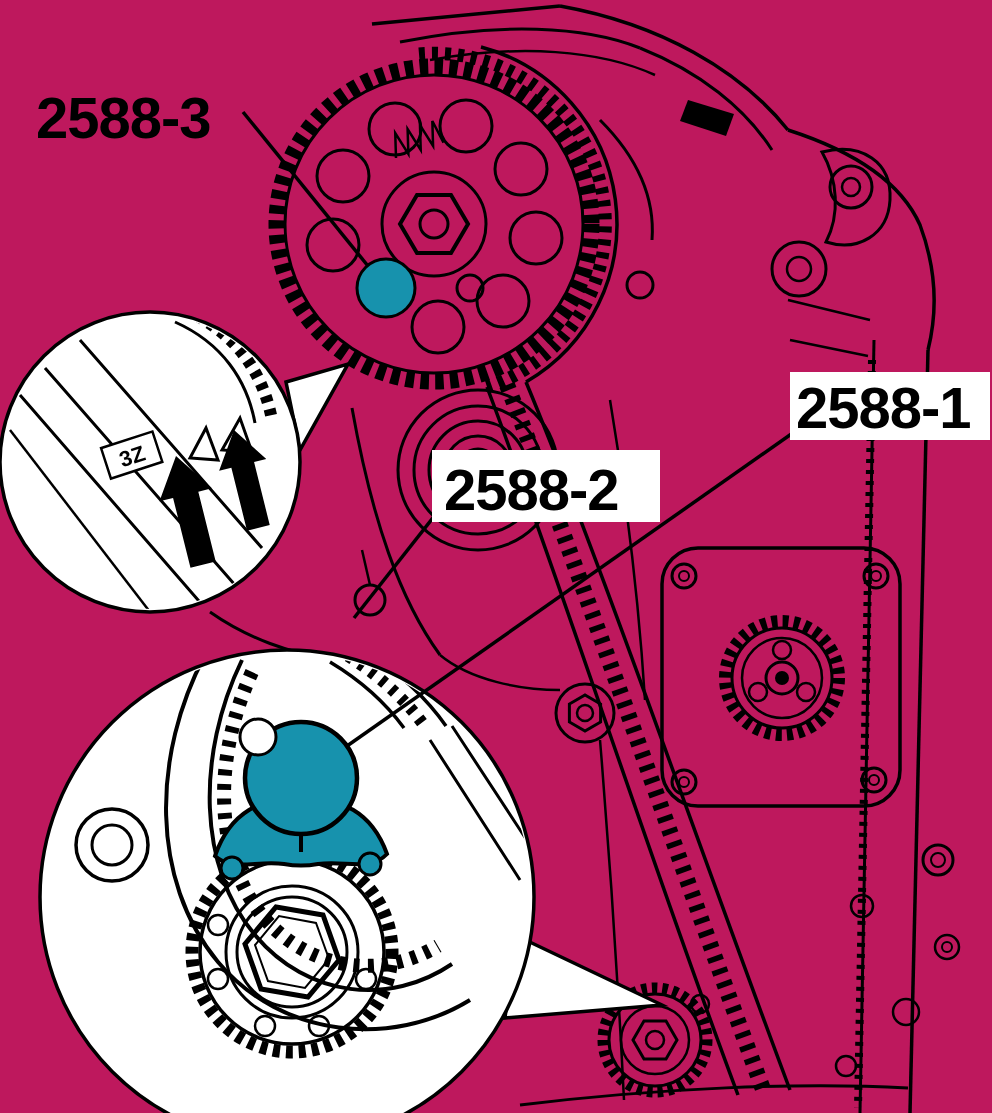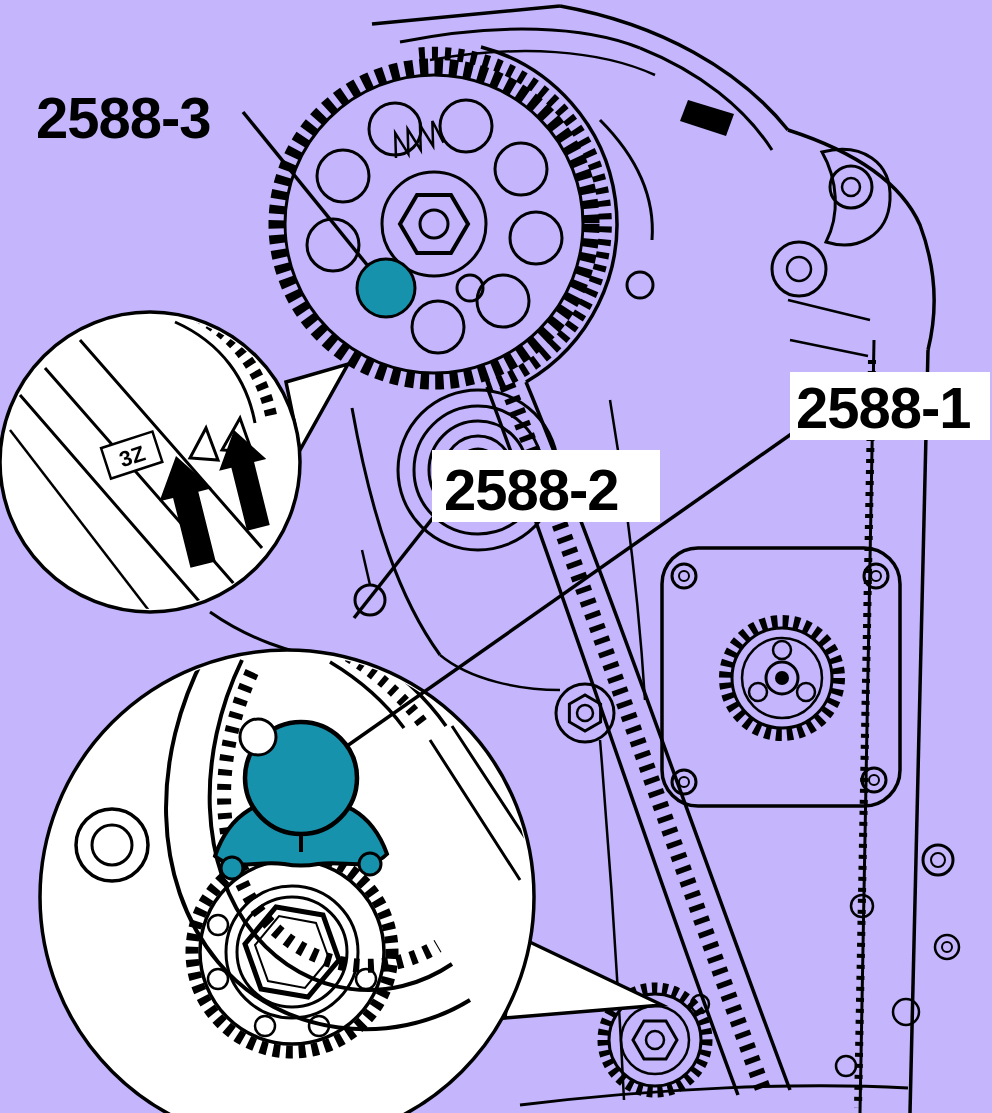--- a/index.html
+++ b/index.html
@@ -1,16 +1,16 @@
 <!DOCTYPE html>
 <html><head>
 <meta charset="utf-8">
 <style>
   html,body{margin:0;padding:0;background:#fff;}
-  #stage{position:relative;width:992px;height:1113px;background:#c4b5fd;overflow:hidden;
+  #stage{position:relative;width:992px;height:1113px;background:#be185d;overflow:hidden;
          font-family:"Liberation Sans","DejaVu Sans",sans-serif;}
   svg{display:block;}
   .ln{stroke:#000;fill:none;}
   .callout{font-weight:bold;font-size:58px;fill:#000;letter-spacing:-1px;}
   .mark{font-weight:bold;font-size:22px;fill:#000;}
 </style>
 </head>
 <body>
 
 <div id="stage">

